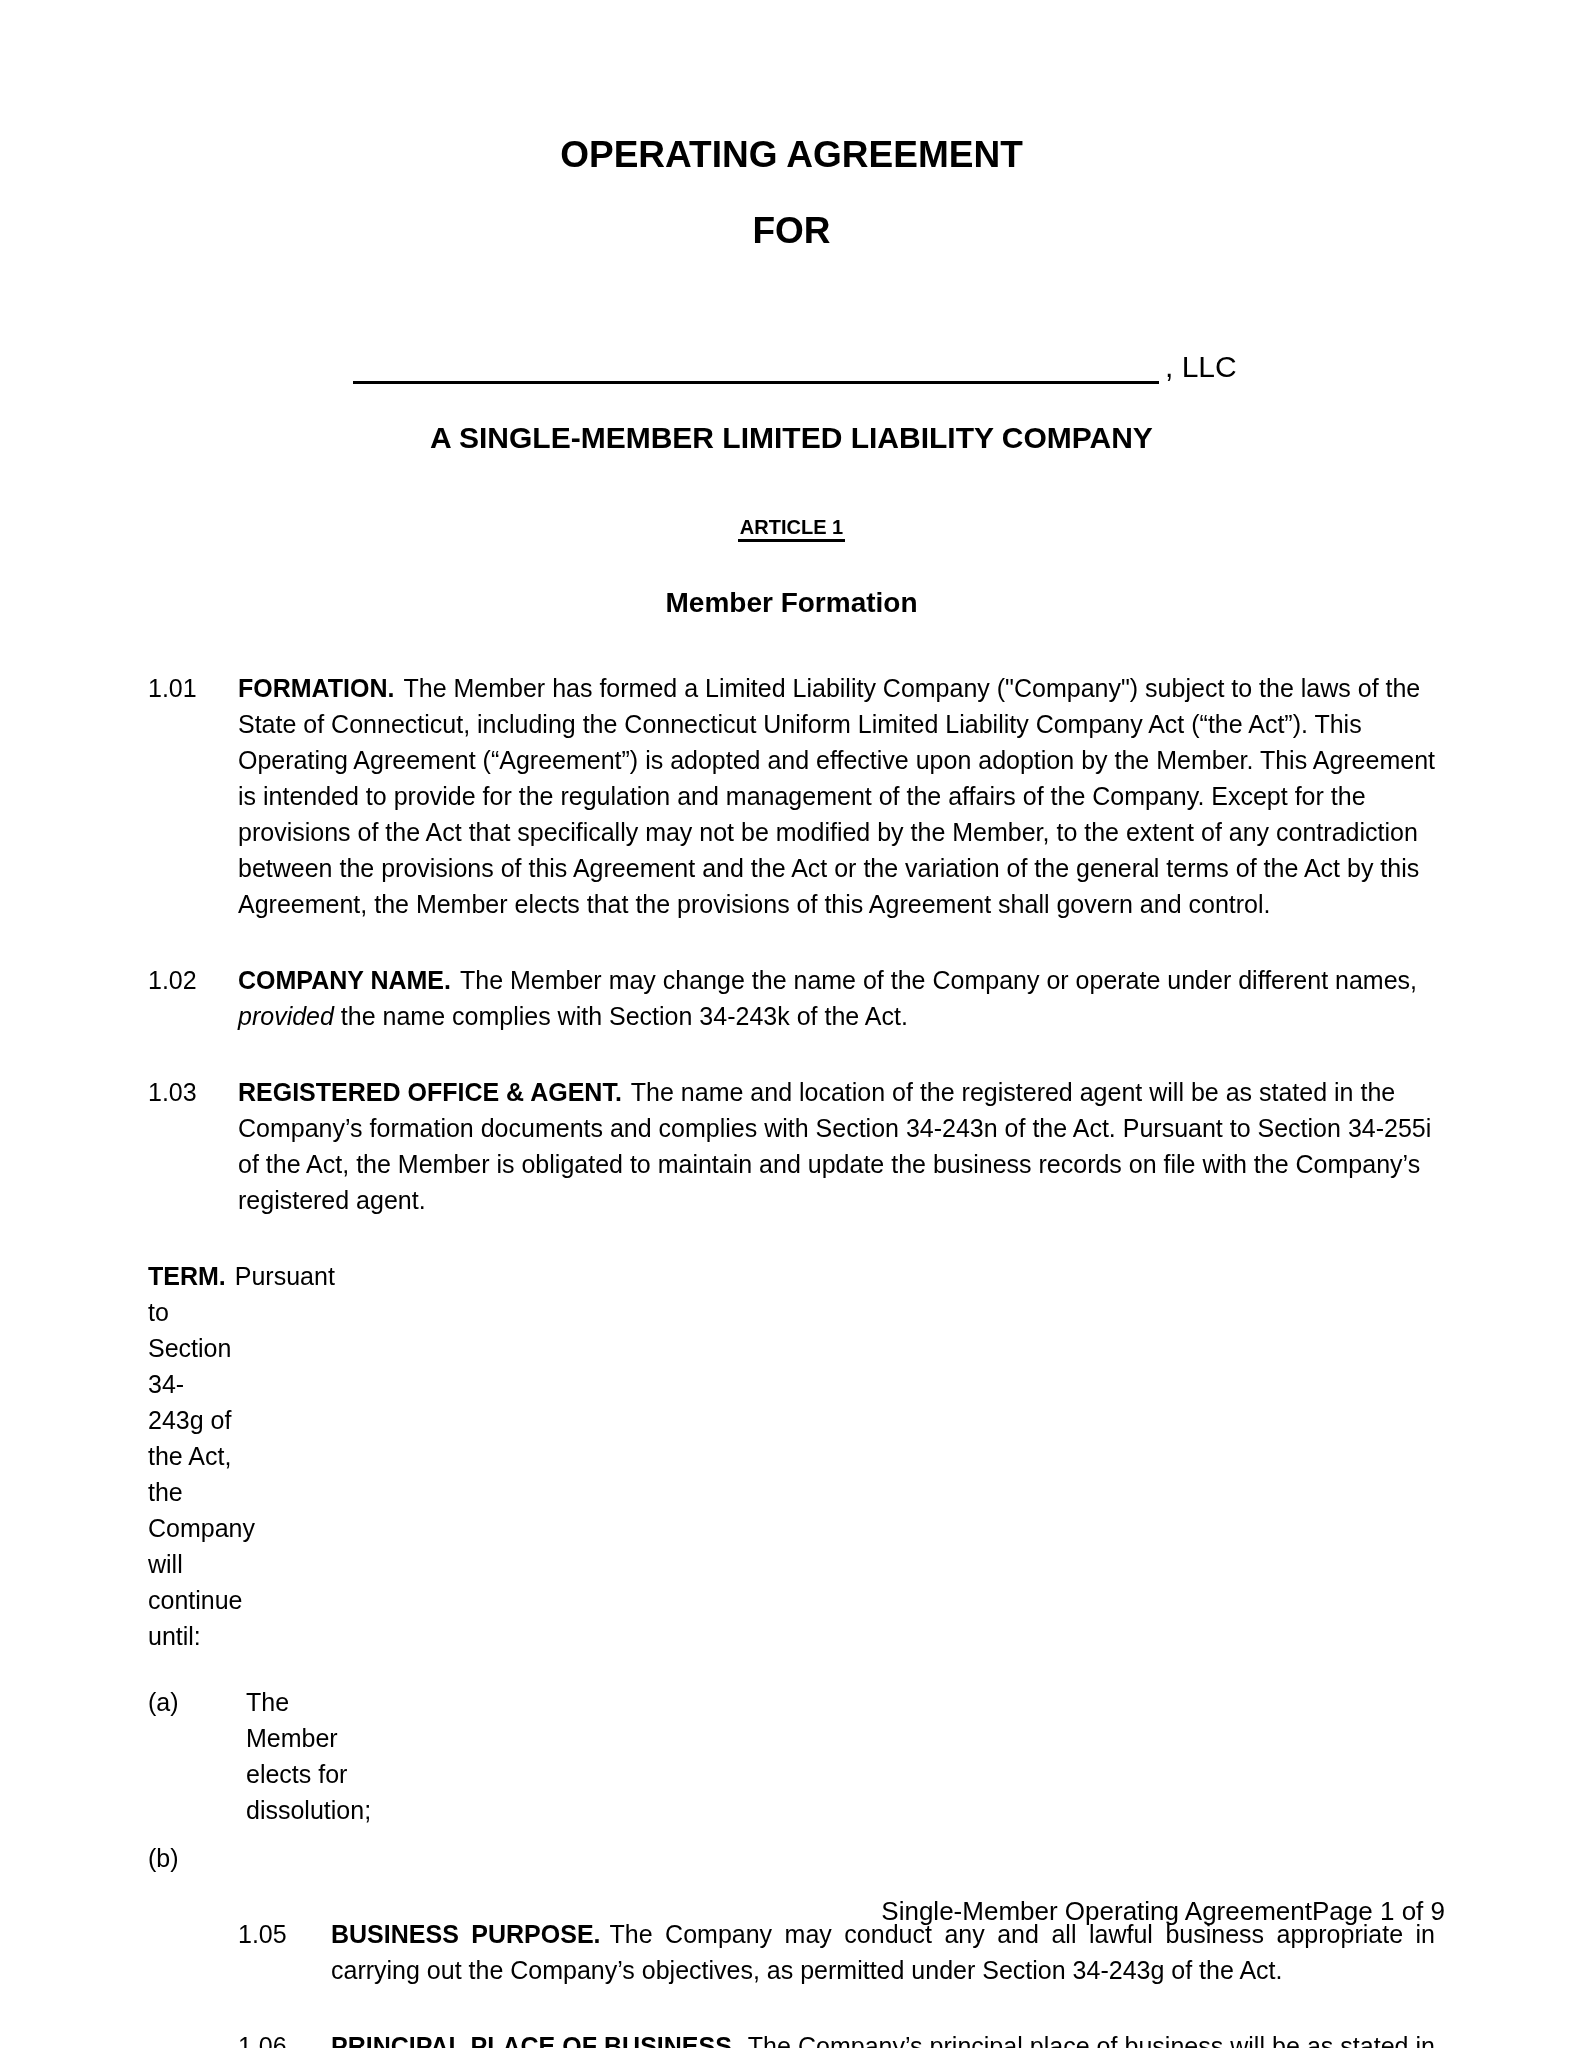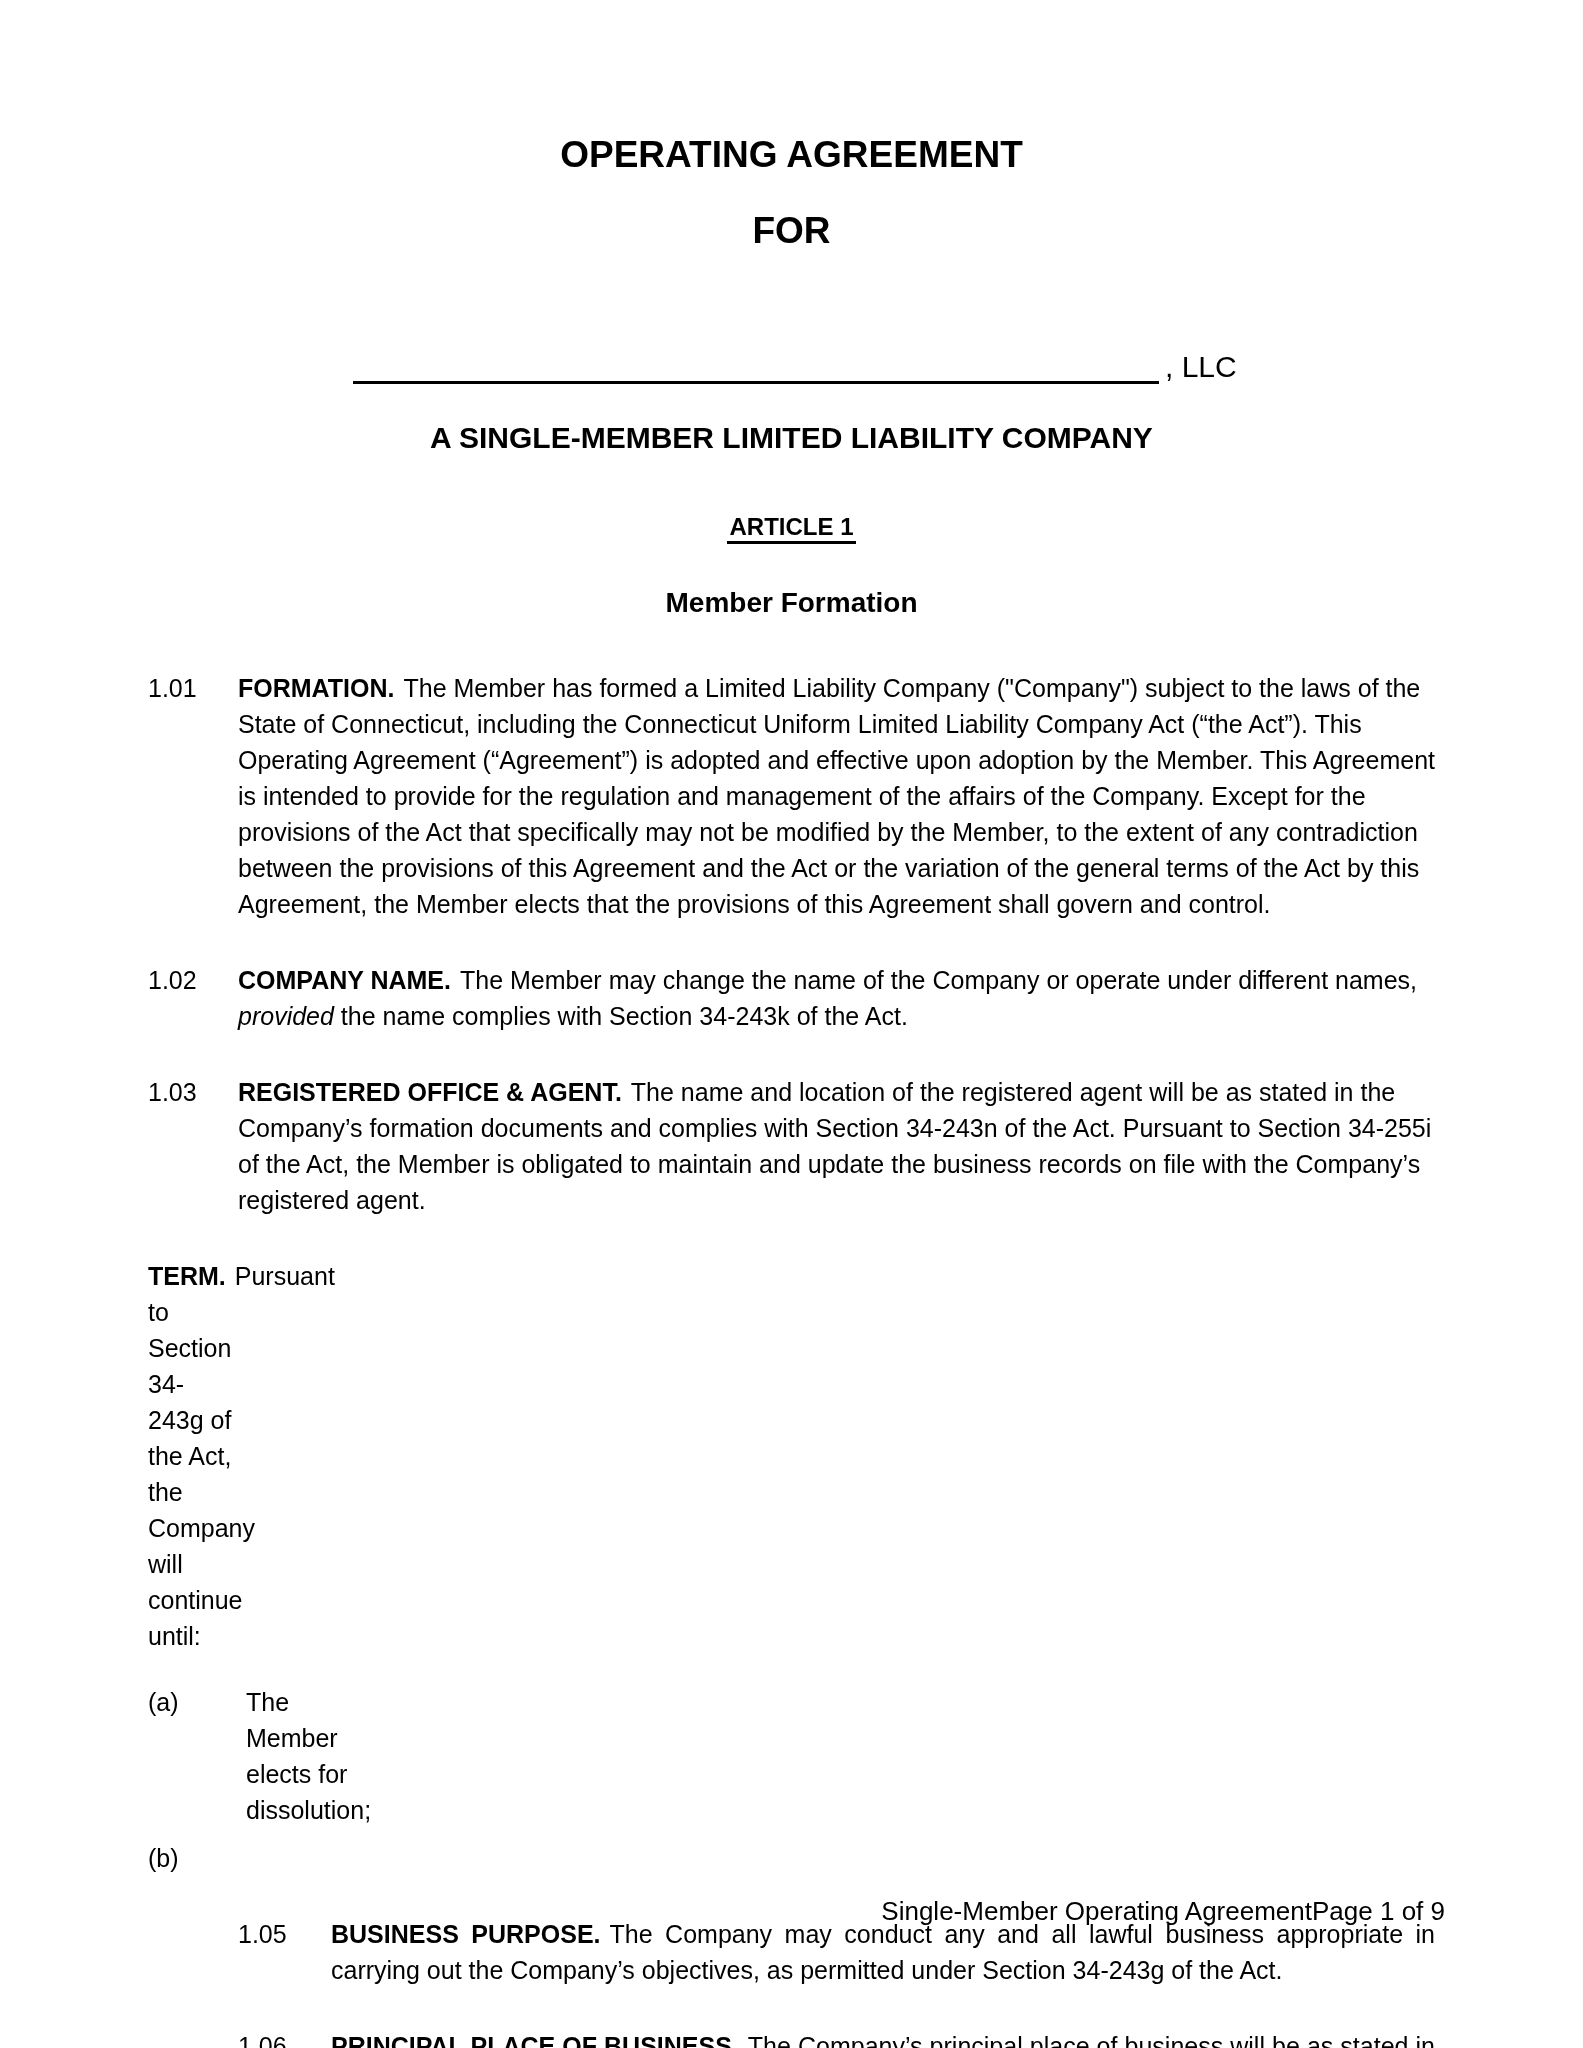--- a/index.html
+++ b/index.html
@@ -27,21 +27,21 @@
     width:806px;height:34px;
     border-bottom:3px solid #000;
   }
   .llc-suffix{
     font-size:30px;line-height:34px;padding-left:6px;
   }
   .subtitle{
     margin-top:36px;text-align:center;font-weight:bold;font-size:30px;line-height:36px;
   }
   .article-heading{
-    margin-top:56px;text-align:center;font-weight:bold;font-size:24px;line-height:30px;
+    margin-top:56px;text-align:center;font-weight:bold;font-size:20px;line-height:30px;
   }
   .article-heading .underlined{
     border-bottom:3px solid #000;padding:0 2px 1px 2px;
   }
   .article-subheading{
     margin-top:46px;text-align:center;font-weight:bold;font-size:28px;line-height:30px;
   }
   .sections{font-size:25px;line-height:36px;}
   .section{
     display:grid;grid-template-columns:90px 1fr;

